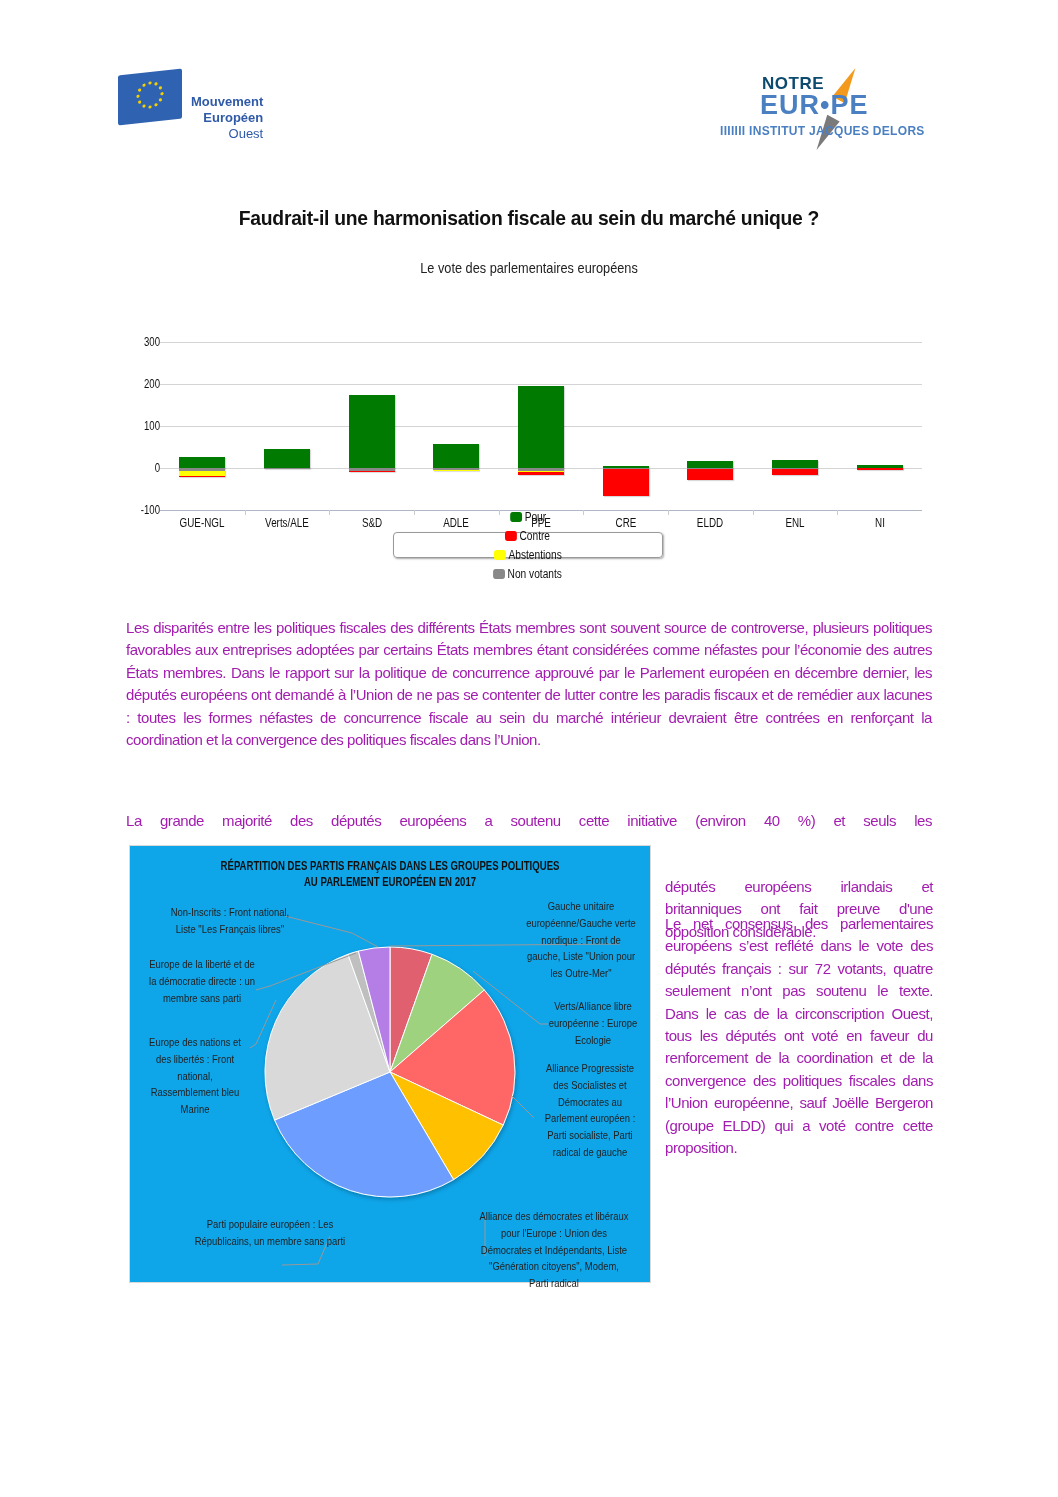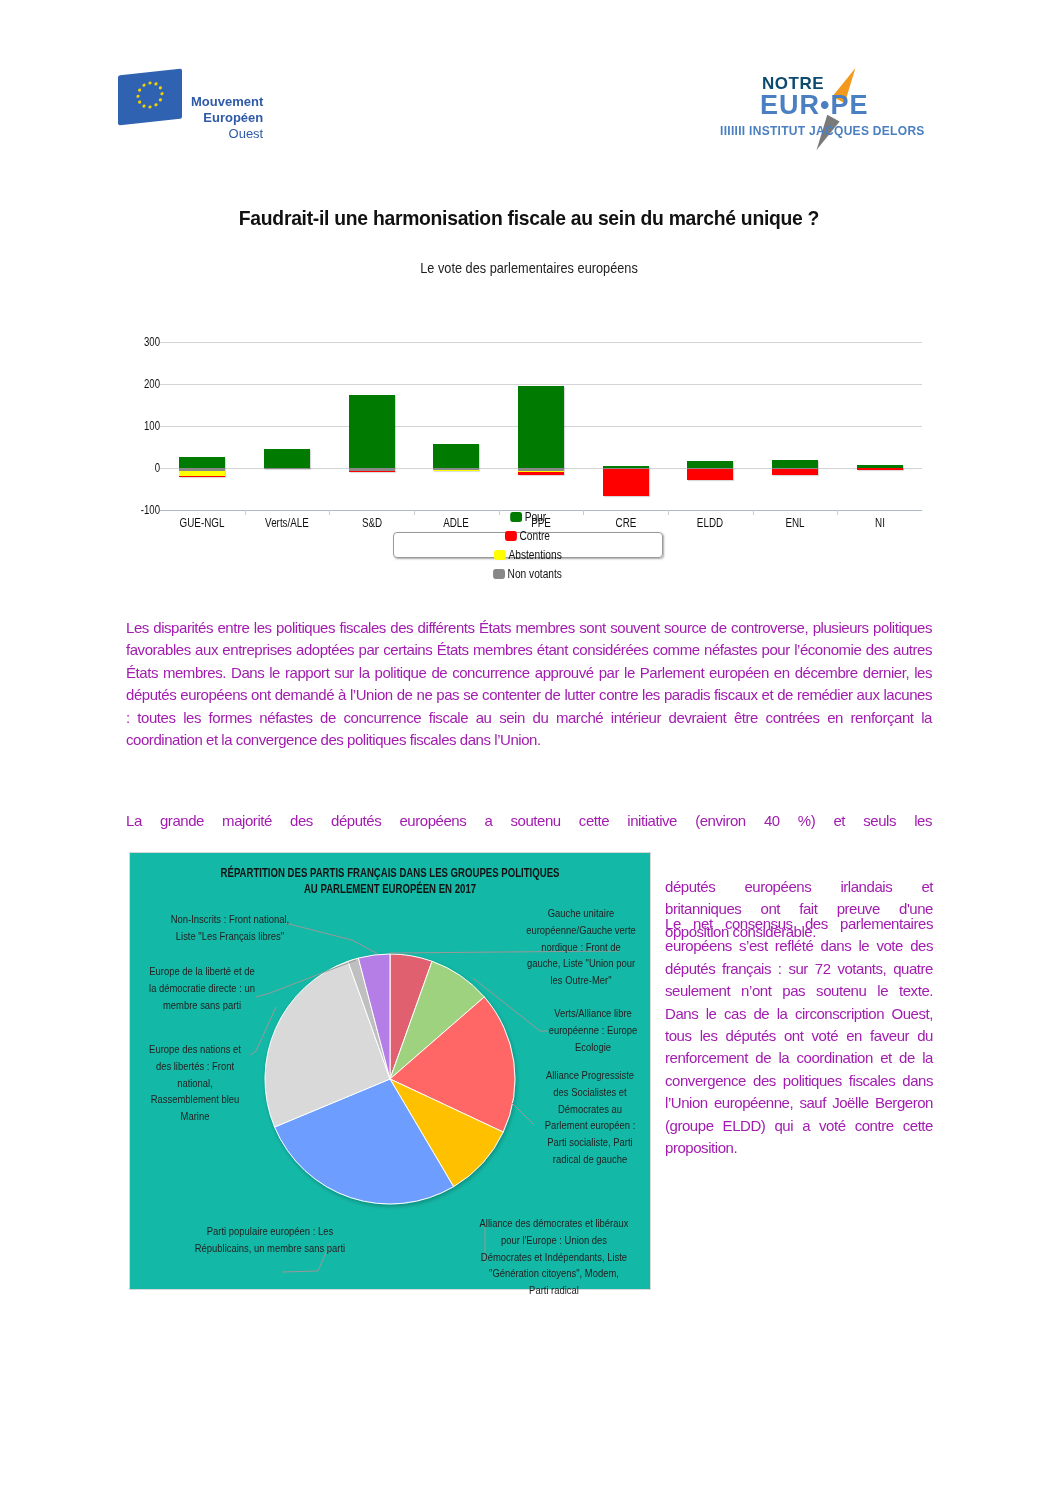--- a/index.html
+++ b/index.html
@@ -36,21 +36,21 @@
   .lg-swatch { width:14px; height:10px; border-radius:3px; display:inline-block; }
 
   
   .para { position:absolute; font-family:Liberation Sans, sans-serif; font-size:15px; line-height:22.4px; text-align:justify; color:#a21caf; letter-spacing:-0.45px; }
   #para1 { left:126px; top:617px; width:806px; }
   #para2-line1 { left:126px; top:810px; width:806px; text-align-last:justify; }
   #para2-rest { left:665px; top:832px; width:268px;margin-top:44px; }
   #para3 { left:665px; top:913px; width:268px; }
 
   
-  #pie-box { left:129px; top:845px; width:520px; height:436px; border:1px solid #d9d9d9; background:#14b8a6;margin-top:7px; }
+  #pie-box { left:129px; top:845px; width:520px; height:436px; border:1px solid #d9d9d9; background:#0ea5e9; }
   #pie-title { left:0; width:520px; top:12px; text-align:center; font:bold 12px "Liberation Sans", sans-serif; line-height:16px; transform:scaleX(0.8); }
   .pie-label { position:absolute; font:11.5px "Liberation Sans", sans-serif; line-height:16.8px; text-align:center; color:#222; transform:scaleX(0.82); }
 </style>
 </head>
 <body>
 
 <div id="logo-me" class="abs">
   <div class="flag">
     <svg width="64" height="50" viewBox="0 0 64 50">
       <g fill="#f5d000">

